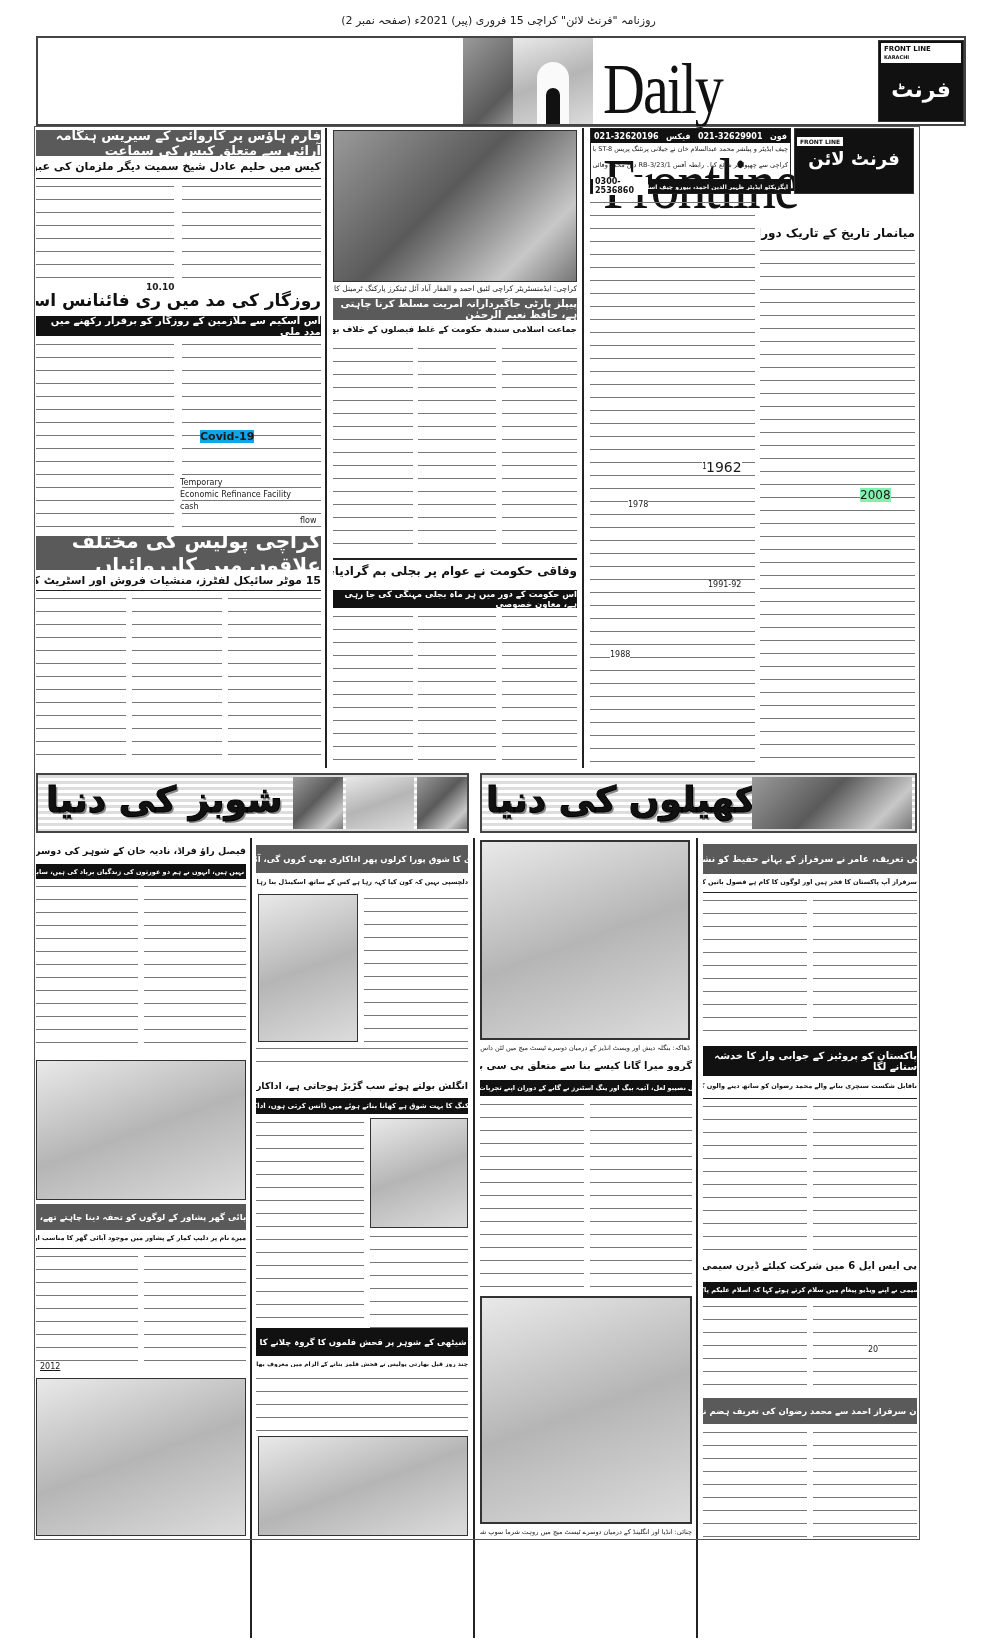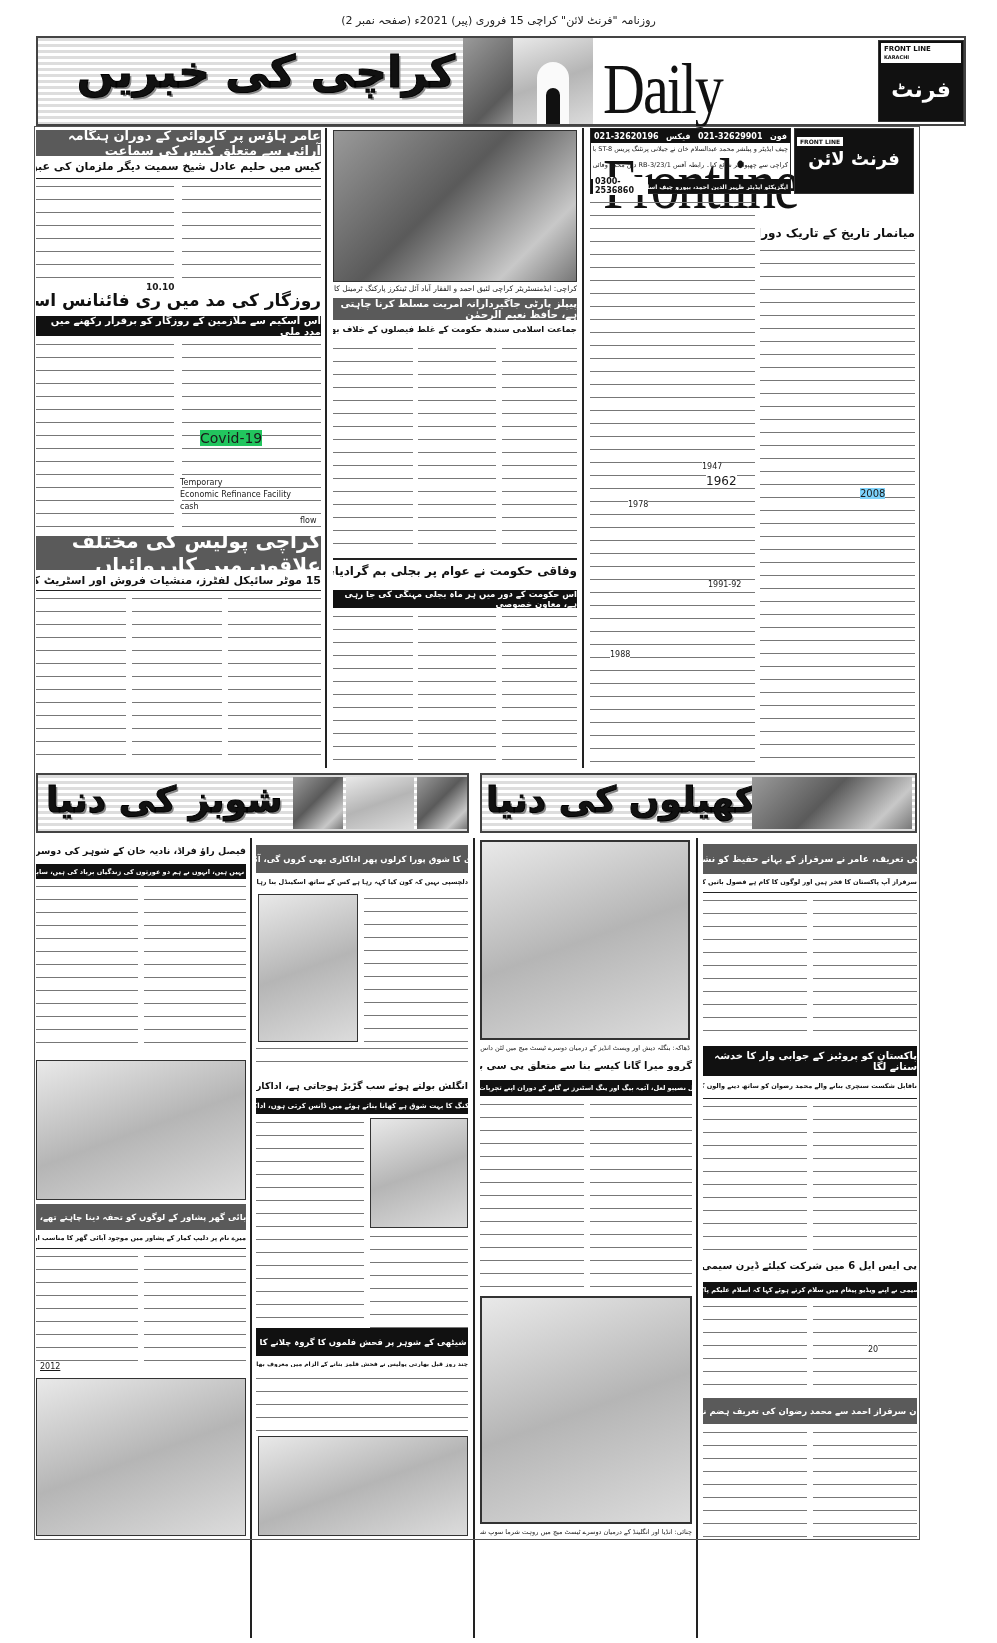--- a/index.html
+++ b/index.html
@@ -22,53 +22,50 @@
   .subhead { font-size: 12px; font-weight: bold; direction: rtl; text-align: center; color: #111; white-space: nowrap; overflow: hidden; }
   .section-banner { border: 2px solid #444; }
   .big-urdu { font-weight: 900; color: #111; font-size: 40px; -webkit-text-stroke: 1px #000; text-shadow: 2px 2px 0 #888; direction: rtl; }
 </style>
 </head>
 <body>
 
 <div class="abs dateline">روزنامہ "فرنٹ لائن" کراچی 15 فروری (پیر) 2021ء (صفحہ نمبر 2)</div>
 
 <div class="abs masthead">
-  <div class="abs stripes" style="left:0;top:0;width:425px;height:86px;">
-    <div class="abs big-urdu" style="right:8px;top:8px;font-size:44px;">کراچی کی خبریں</div>
-  </div>
   <div class="abs photo" style="left:425px;top:0;width:130px;height:86px;"></div>
   <div class="abs photo-light" style="left:475px;top:0;width:80px;height:86px;">
     <div class="abs" style="left:24px;top:24px;width:32px;height:62px;background:#fafafa;border-radius:16px 16px 0 0;"></div>
     <div class="abs" style="left:33px;top:50px;width:14px;height:36px;background:#111;border-radius:7px 7px 0 0;"></div>
   </div>
   <div class="abs" style="left:565px;top:4px;width:270px;font-family:'Liberation Serif',serif;font-size:58px;line-height:76px;color:#111;letter-spacing:-2px;transform:scaleY(1.25);transform-origin:top;">Daily Frontline</div>
   <div class="abs" style="left:840px;top:2px;width:86px;height:82px;background:#111;color:#fff;border:1px solid #333;">
     <div style="font-size:7px;font-weight:bold;padding:2px 3px;background:#fff;color:#111;display:inline-block;margin:2px;">
       <span>FRONT LINE</span>
       <span style="font-size:5px;">KARACHI</span>
     </div>
     <div class="rtl" style="font-size:22px;font-weight:bold;text-align:center;line-height:50px;">فرنٹ لائن</div>
   </div>
 </div>
 
 <div class="abs vrule" style="left:325px;top:128px;height:640px;"></div>
 <div class="abs vrule" style="left:582px;top:128px;height:640px;"></div>
 
-<div class="abs head-bar gray" style="left:36px;top:130px;width:285px;height:26px;font-size:13px;">عامر ہاؤس پر کاروائی کے دوران ہنگامہ آرائی سے متعلق کیس کی سماعت</div>
+<div class="abs head-bar gray" style="left:36px;top:130px;width:285px;height:26px;font-size:13px;">فارم ہاؤس پر کاروائی کے سیریس ہنگامہ آرائی سے متعلق کیس کی سماعت</div>
 <div class="abs subhead" style="left:36px;top:160px;width:285px;font-size:11px;">کیس میں حلیم عادل شیخ سمیت دیگر ملزمان کی عبوری ضمانت منظور</div>
 <div class="abs hrule" style="left:36px;top:178px;width:285px;height:1px;"></div>
 <div class="abs body-text lines" style="left:36px;top:182px;width:138px;height:100px;"></div>
 <div class="abs body-text lines" style="left:182px;top:182px;width:139px;height:100px;"></div>
 <div class="abs" style="left:146px;top:282px;font-size:9px;font-weight:bold;">10.10</div>
 
 <div class="abs subhead" style="left:36px;top:290px;width:285px;font-size:17px;">روزگار کی مد میں ری فائنانس اسکیم میں توسیع کا مطالبہ</div>
 <div class="abs head-bar black" style="left:36px;top:316px;width:285px;height:20px;font-size:10px;">اس اسکیم سے ملازمین کے روزگار کو برقرار رکھنے میں مدد ملی</div>
 <div class="abs body-text lines" style="left:36px;top:340px;width:138px;height:188px;"></div>
 <div class="abs body-text lines" style="left:182px;top:340px;width:139px;height:188px;"></div>
-<div class="abs" style="left:200px;top:430px;font-size:14px;background:#22c55e;">Covid-19</div>
+<div class="abs" style="left:200px;top:430px;font-size:11px;background:#0ea5e9;font-weight:bold;">Covid-19</div>
 <div class="abs" style="left:180px;top:478px;font-size:8px;background:#fff;">Temporary</div>
 <div class="abs" style="left:180px;top:490px;font-size:8px;background:#fff;">Economic Refinance Facility</div>
 <div class="abs" style="left:180px;top:502px;font-size:8px;background:#fff;">cash</div>
 <div class="abs" style="left:300px;top:516px;font-size:8px;background:#fff;">flow</div>
 
 <div class="abs head-bar gray" style="left:36px;top:536px;width:285px;height:34px;font-size:20px;">کراچی پولیس کی مختلف علاقوں میں کارروائیاں</div>
 <div class="abs subhead" style="left:36px;top:574px;width:285px;font-size:11px;">15 موٹر سائیکل لفٹرز، منشیات فروش اور اسٹریٹ کرمنلز گرفتار</div>
 <div class="abs hrule" style="left:36px;top:590px;width:285px;height:1px;"></div>
 <div class="abs body-text lines" style="left:36px;top:594px;width:90px;height:172px;"></div>
 <div class="abs body-text lines" style="left:132px;top:594px;width:90px;height:172px;"></div>
@@ -106,25 +103,25 @@
 </div>
 <div class="abs" style="left:794px;top:128px;width:120px;height:66px;background:#111;color:#fff;border:1px solid #333;">
   <div style="font-size:6px;font-weight:bold;padding:1px 3px;background:#fff;color:#111;display:inline-block;margin:2px;">FRONT LINE</div>
   <div class="rtl" style="font-size:18px;font-weight:bold;text-align:center;">فرنٹ لائن</div>
 </div>
 
 <div class="abs body-text lines" style="left:590px;top:198px;width:165px;height:568px;"></div>
 <div class="abs subhead" style="left:760px;top:226px;width:155px;font-size:12px;">میانمار تاریخ کے تاریک دوراہے پر</div>
 <div class="abs body-text lines" style="left:760px;top:246px;width:155px;height:520px;"></div>
 <div class="abs" style="left:702px;top:462px;font-size:8px;background:#fff;">1947</div>
-<div class="abs" style="left:706px;top:474px;font-size:12px;background:#fff;">1962</div>
+<div class="abs" style="left:706px;top:459px;font-size:14px;background:#fff;">1962</div>
 <div class="abs" style="left:620px;top:500px;font-size:8px;background:#fff;margin-left:8px;">1978</div>
 <div class="abs" style="left:610px;top:650px;font-size:8px;background:#fff;">1988</div>
 <div class="abs" style="left:708px;top:580px;font-size:8px;background:#fff;">1991-92</div>
-<div class="abs" style="left:860px;top:488px;font-size:10px;background:#7dd3fc;">2008</div>
+<div class="abs" style="left:860px;top:488px;font-size:12px;background:#86efac;">2008</div>
 
 <div class="abs section-banner stripes" style="left:36px;top:773px;width:433px;height:60px;padding-left:16px;">
   <div class="abs big-urdu" style="left:8px;top:4px;font-size:36px;">شوبز کی دنیا</div>
   <div class="abs photo" style="left:255px;top:2px;width:50px;height:52px;"></div>
   <div class="abs photo-light" style="left:308px;top:2px;width:68px;height:52px;"></div>
   <div class="abs photo" style="left:379px;top:2px;width:50px;height:52px;"></div>
 </div>
 
 <div class="abs section-banner stripes" style="left:480px;top:773px;width:437px;height:60px;">
   <div class="abs big-urdu" style="left:4px;top:4px;font-size:36px;">کھیلوں کی دنیا</div>

